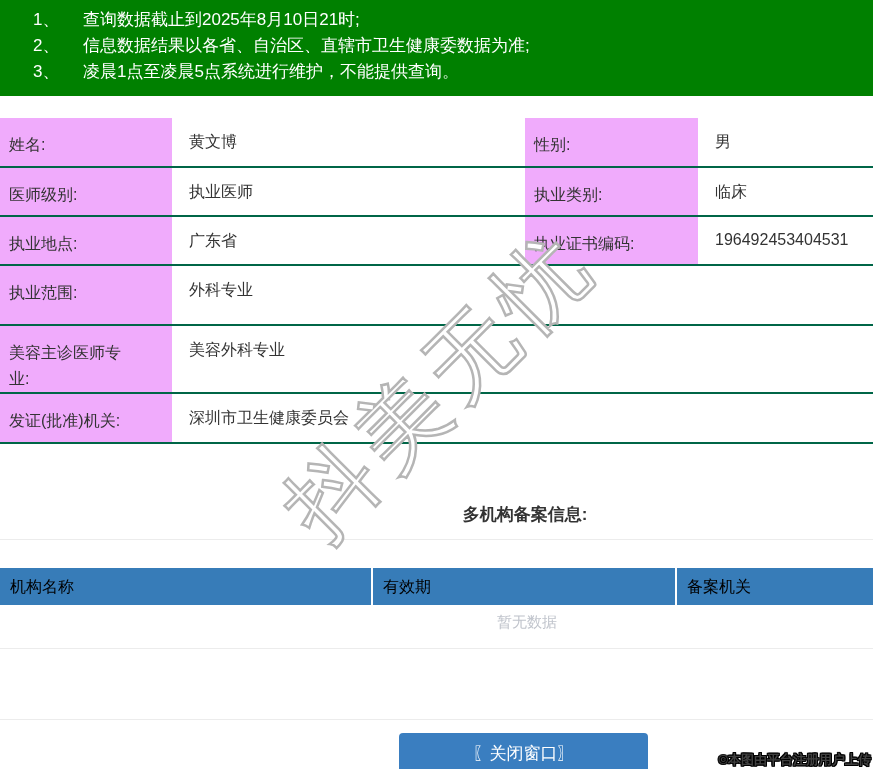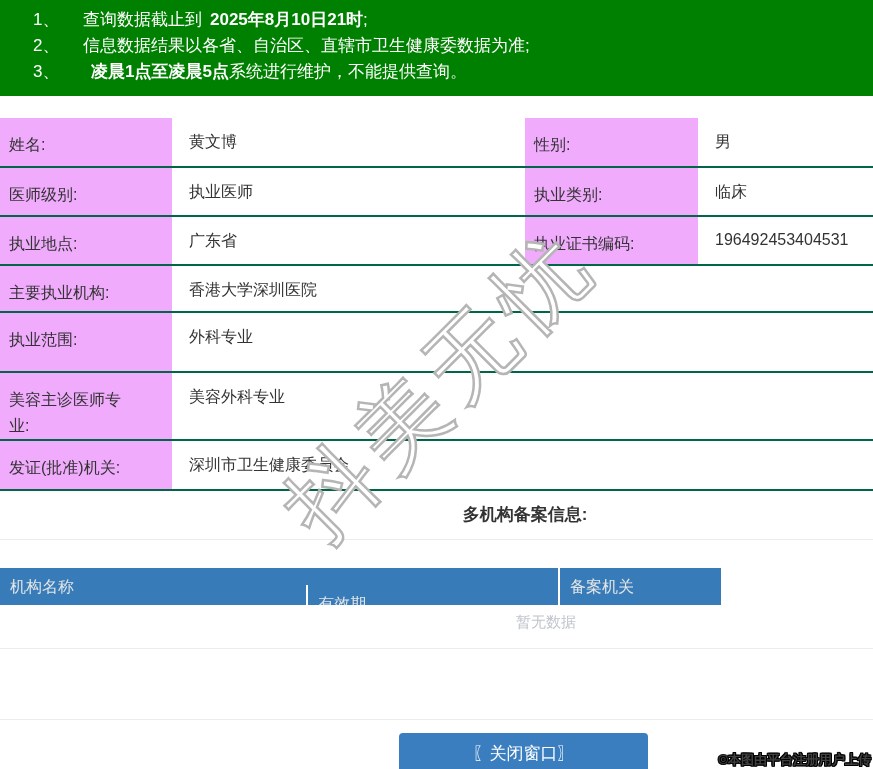--- a/index.html
+++ b/index.html
@@ -11,21 +11,21 @@
   }
 
   
   .notice {
     position:absolute; top:0; left:0; width:873px; height:96px;
     background:#008000; color:#fff; font-size:17px; line-height:26px;
     padding-top:7px;
   }
   .notice-item { padding-left:33px; white-space:nowrap; }
   .notice-num { display:inline-block; width:50px; }
-  .notice-bold { font-weight:bold;padding-left:8px; }
+  .notice-bold { font-weight:normal; }
 
   
   table.info {
     position:absolute; top:118px; left:0; width:873px;
     border-collapse:collapse; table-layout:fixed; font-size:16px; color:#333;
   }
   .info td {
     border-bottom:2px solid #006647;
     vertical-align:top; padding-top:14px;
   }
@@ -35,30 +35,30 @@
   
   .section-title {
     position:absolute; top:503px; left:525px; transform:translateX(-50%);
     font-size:17px; font-weight:bold; white-space:nowrap;
   }
 
   .hr { position:absolute; left:0; width:873px; height:1px; background:#ececec; }
 
   
   .org-header {
-    position:absolute; top:568px; left:0; width:721px; height:37px;
-    background:#377cb8; color:#e5e5e5; font-size:16px; display:flex;
+    position:absolute; top:568px; left:0; width:873px; height:37px;
+    background:#377cb8; color:#000000; font-size:16px; display:flex;
   }
   .org-col { padding-left:10px; line-height:37px; overflow:hidden; white-space:nowrap; }
   .org-col.c1 { width:371px; }
-  .org-col.c2 { width:304px; border-left:2px solid #fff;margin-top:17px; }
+  .org-col.c2 { width:304px; border-left:2px solid #fff; }
   .org-col.c3 { width:196px; border-left:2px solid #fff; }
 
   .empty-text {
-    position:absolute; top:613px; left:546px; transform:translateX(-50%);
+    position:absolute; top:613px; left:527px; transform:translateX(-50%);
     color:#c0c4cc; font-size:15px; white-space:nowrap;
   }
 
   
   .close-btn {
     position:absolute; top:733px; left:399px; width:249px; height:48px;
     background:#3a7ec0; color:#fff; border:none; border-radius:4px;
     font-size:17px; font-family:"Liberation Sans", sans-serif;
     display:flex; justify-content:center; align-items:flex-start;
     padding-top:9px; cursor:pointer;
@@ -118,24 +118,20 @@
       <td class="val">执业医师</td>
       <td class="lab">执业类别:</td>
       <td class="val">临床</td>
     </tr>
     <tr style="height:49px">
       <td class="lab">执业地点:</td>
       <td class="val">广东省</td>
       <td class="lab">执业证书编码:</td>
       <td class="val">196492453404531</td>
     </tr>
-    <tr style="height:47px">
-      <td class="lab">主要执业机构:</td>
-      <td class="val" colspan="3">香港大学深圳医院</td>
-    </tr>
     <tr style="height:60px">
       <td class="lab">执业范围:</td>
       <td class="val" colspan="3">外科专业</td>
     </tr>
     <tr style="height:55px">
       <td class="lab">美容主诊医师专业:</td>
       <td class="val" colspan="3">美容外科专业</td>
     </tr>
     <tr style="height:50px">
       <td class="lab">发证(批准)机关:</td>

